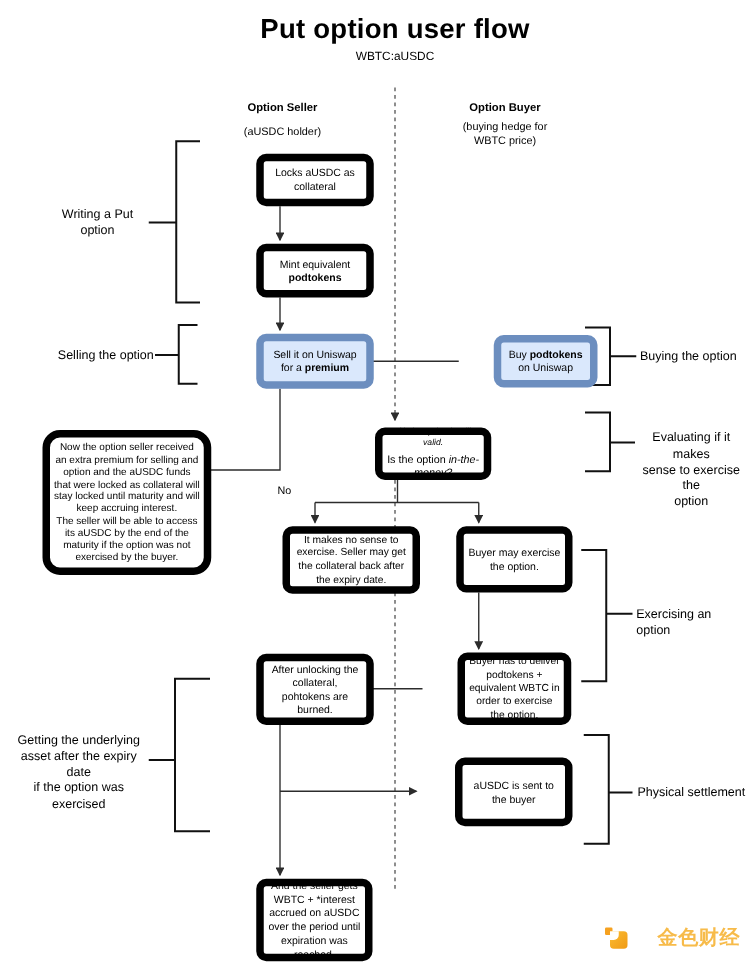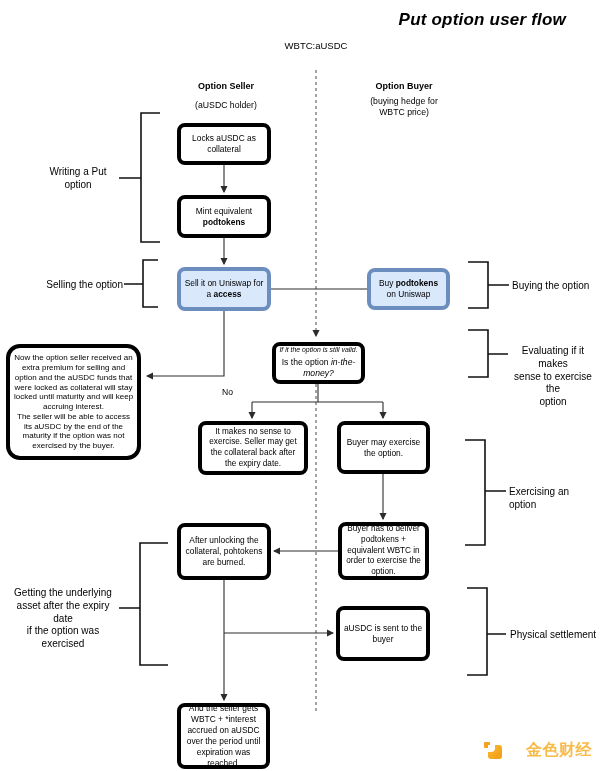--- a/index.html
+++ b/index.html
@@ -1,26 +1,26 @@
 <!DOCTYPE html>
 <html><head>
 <meta charset="utf-8">
 <style>
   html,body{margin:0;padding:0;background:#ffffff;}
   #canvas{position:relative;width:600px;height:771px;background:#fff;overflow:hidden;
           font-family:"Liberation Sans","DejaVu Sans",sans-serif;color:#000;}
   #wires{position:absolute;left:0;top:0;width:600px;height:771px;}
   .abs{position:absolute;}
-  .title{left:66px;top:10px;width:500px;text-align:right;font-size:17px;font-weight:bold;letter-spacing:.2px;font-style:italic;}
+  .title{left:66px;top:10px;width:500px;text-align:center;font-size:22px;font-weight:bold;letter-spacing:.2px;}
   .subtitle{left:66px;top:40px;width:500px;text-align:center;font-size:9.5px;}
   .colhead{width:100px;text-align:center;font-size:9px;font-weight:bold;}
   .colsub{width:100px;text-align:center;font-size:8.7px;white-space:pre-line;line-height:1.25;}
-  .node{position:absolute;background:#fff;border:4px solid #000000;border-radius:8px;
+  .node{position:absolute;background:#fff;border:6px solid #000000;border-radius:8px;
         display:flex;align-items:center;justify-content:flex-end;text-align:center;
-        font-size:8.4px;line-height:1.3;padding:2px 3px;box-sizing:border-box;}
+        font-size:8.4px;line-height:1.3;padding:2px 3px;box-sizing:border-box;margin-left:28px;}
   .node.blue{background:#dae8fc;border-color:#6c8ebf;}
   .node .b{font-weight:bold;}
   .node .i{font-style:italic;}
   .decision-note{display:block;font-style:italic;font-size:6.9px;margin-bottom:2px;}
   .bignote{border-radius:14px;font-size:8px;line-height:1.22;white-space:pre-line;padding:2px 3px;}
   .sidelabel{font-size:10px;line-height:1.28;white-space:pre-line;}
   .branchlabel{font-size:8.6px;}
   .wm{position:absolute;left:484px;top:740px;display:flex;align-items:center;gap:19px;}
   .wm-icon{position:relative;width:19px;height:18px;}
   .wm-sq{position:absolute;left:0;top:0;width:6px;height:6px;background:#f6a11f;border-radius:1px;}
@@ -78,21 +78,21 @@
 
   <div class="node" style="left:177px;top:123px;width:94px;height:42px;">
     <span>Locks aUSDC as collateral</span>
   </div>
 
   <div class="node" style="left:177px;top:195px;width:94px;height:43px;">
     <span><span>Mint equivalent</span> <span class="b">podtokens</span></span>
   </div>
 
   <div class="node blue" style="left:177px;top:267px;width:94px;height:44px;">
-    <span><span>Sell it on Uniswap for a</span> <span class="b">access</span></span>
+    <span><span>Sell it on Uniswap for a</span> <span class="b">premium</span></span>
   </div>
 
   <div class="node blue" style="left:367px;top:268px;width:83px;height:42px;">
     <span><span>Buy</span> <span class="b">podtokens</span> <span>on Uniswap</span></span>
   </div>
 
   <div class="node" style="left:272px;top:342px;width:93px;height:42px;font-size:8.6px;">
     <span>
       <span class="decision-note">If it the option is still valid.</span>
       <span>Is the option</span> <span class="i">in-the-money?</span>

